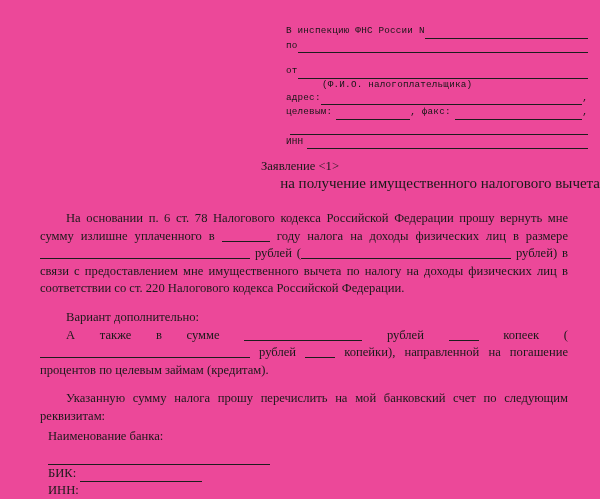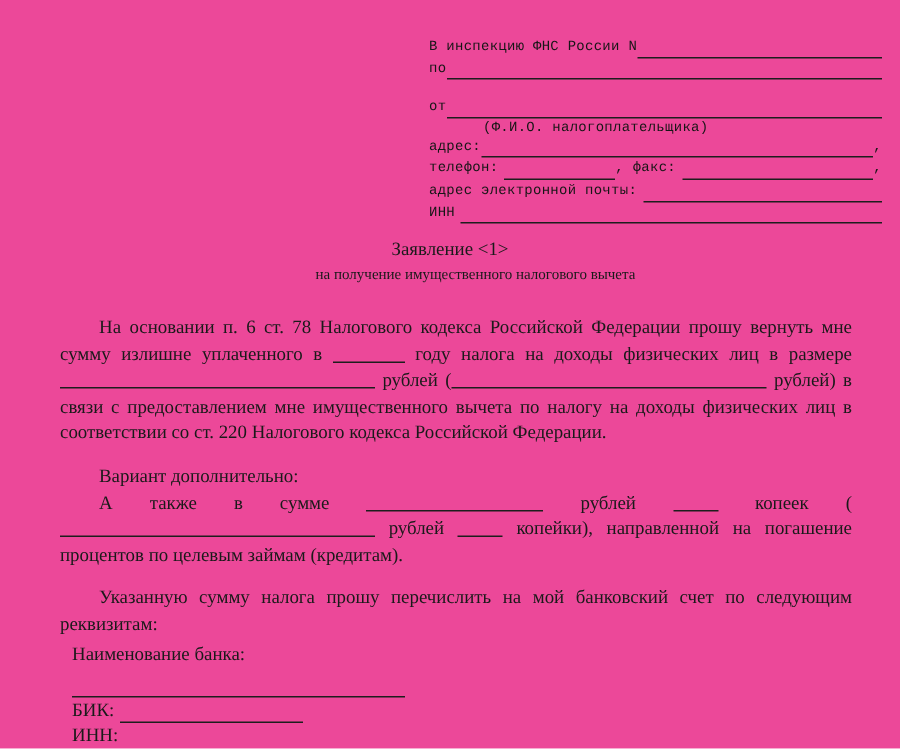--- a/index.html
+++ b/index.html
@@ -65,23 +65,24 @@
     top: 158px;
     width: 600px;
     text-align: center;
   }
   .title-main {
     font-size: 12.6px;
     line-height: 17px;
     padding-left: 0;
   }
   .title-sub {
-    font-size: 10px;
+    font-size: 15px;
     line-height: 17px;
     padding-left: 34px;
+    text-align: right;
   }
 
   
   .body-block {
     position: absolute;
     left: 40px;
     top: 210px;
     width: 528px;
     font-size: 12.6px;
     line-height: 17.6px;
@@ -165,29 +166,28 @@
       <span>(Ф.И.О. налогоплательщика)</span>
     </div>
 
     <div class="hrow">
       <span class="lbl">адрес:</span>
       <span class="rule grow"></span>
       <span class="lbl">,</span>
     </div>
 
     <div class="hrow">
-      <span class="lbl">телефон:</span>
+      <span class="lbl">целевым:</span>
       <span class="rule" style="width:74px;margin-left:4px;"></span>
       <span class="lbl">, факс:</span>
       <span class="rule grow" style="margin-left:4px;"></span>
       <span class="lbl">,</span>
     </div>
 
     <div class="hrow">
-      <span class="lbl">адрес электронной почты:</span>
       <span class="rule grow" style="margin-left:4px;"></span>
     </div>
 
     <div class="hrow">
       <span class="lbl">ИНН</span>
       <span class="rule grow" style="margin-left:4px;"></span>
     </div>
 
   </div>
 

